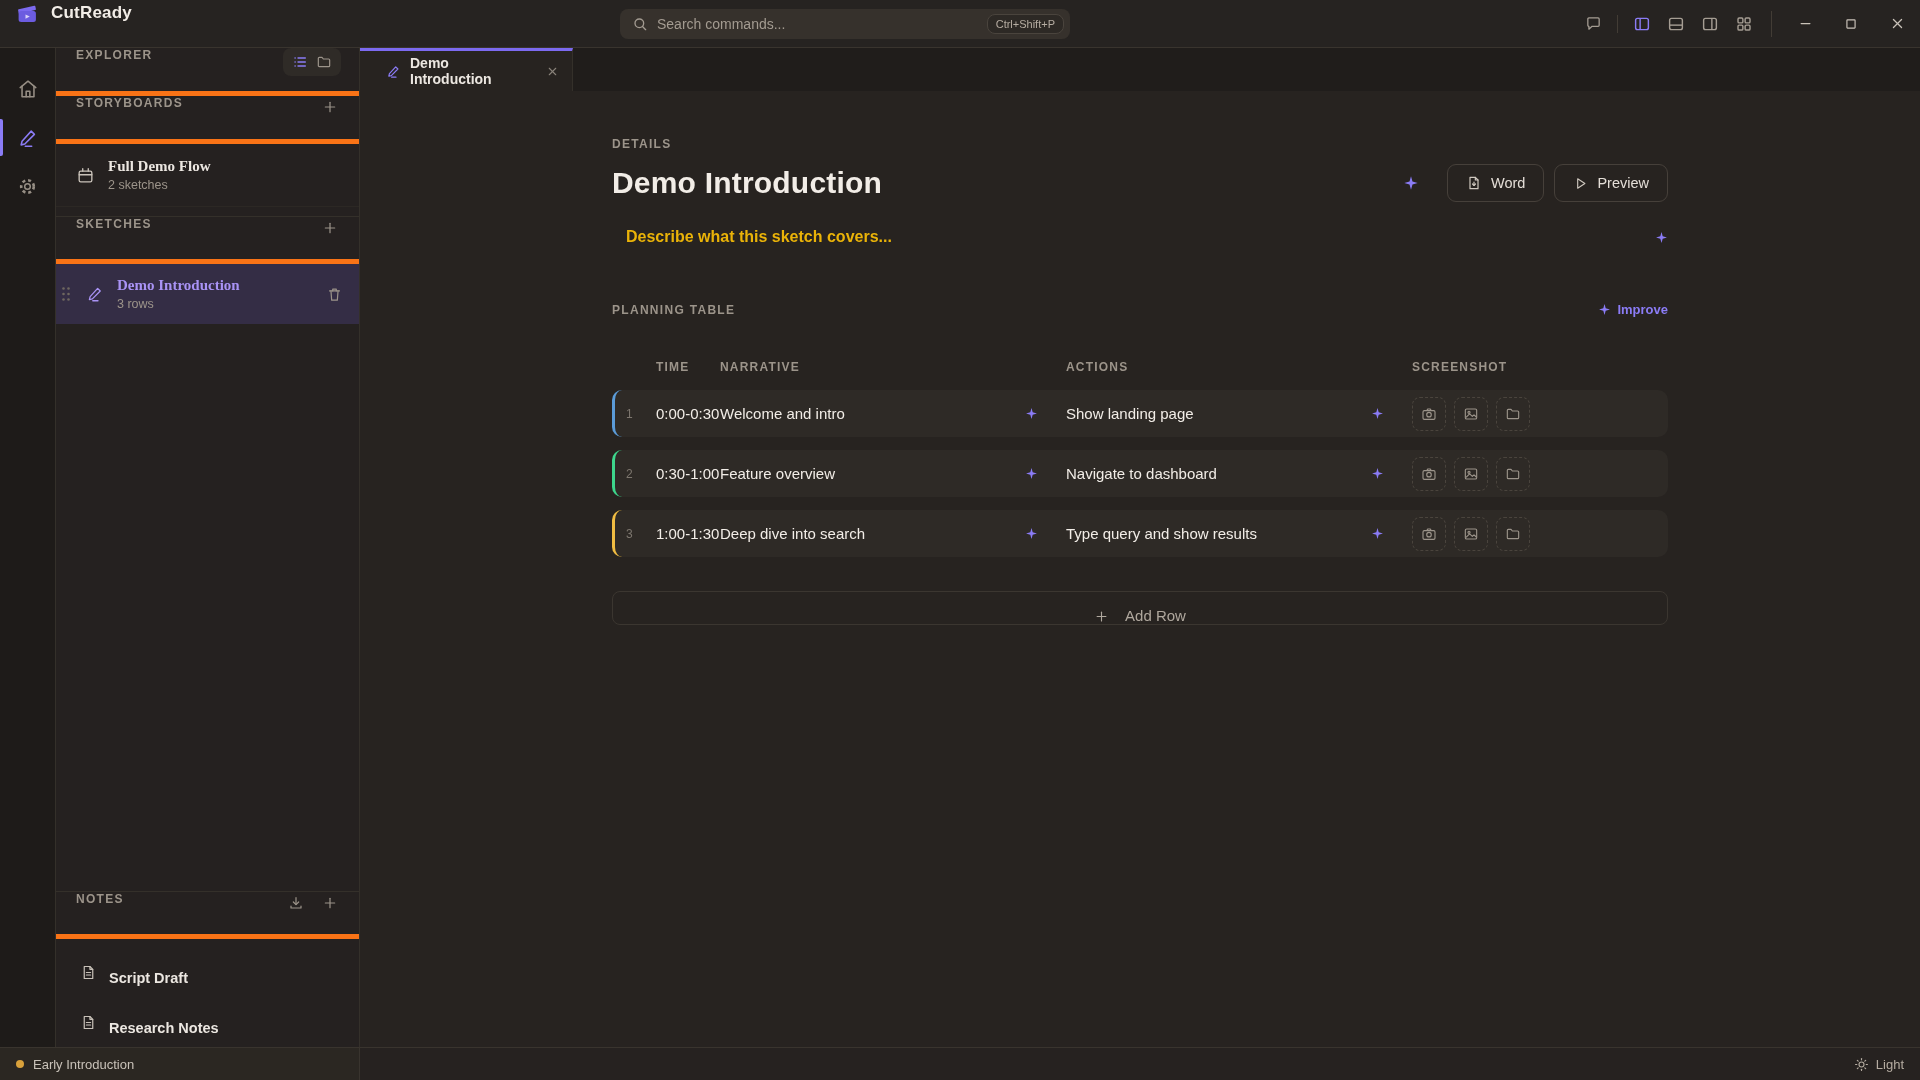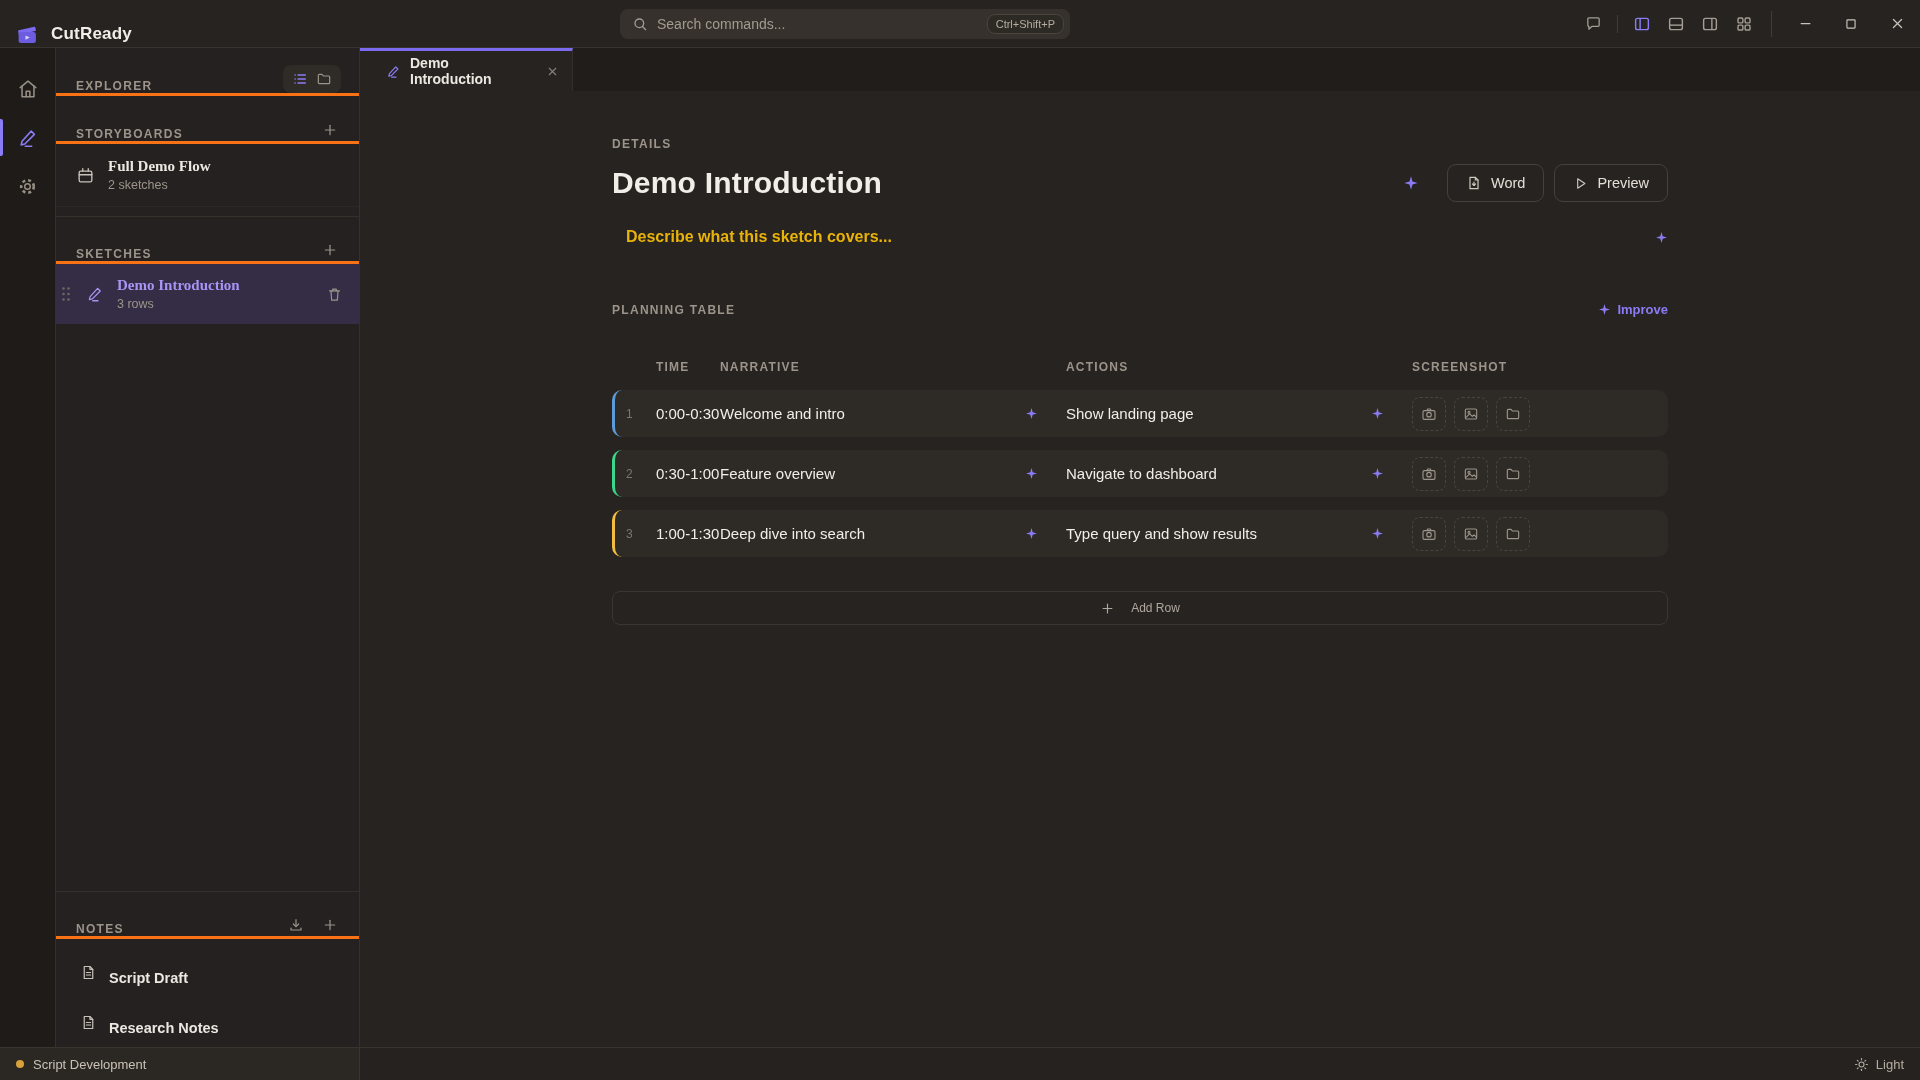--- a/index.html
+++ b/index.html
@@ -8,21 +8,21 @@
     font-family:"Liberation Sans", sans-serif;
     background:#272320; color:#ece7e1;
     -webkit-font-smoothing:antialiased;
   }
   .app { width:1920px; height:1080px; display:flex; flex-direction:column; }
 
   
   .titlebar {
     height:48px; flex:0 0 48px; background:#262321;
     border-bottom:1px solid #39342e;
-    display:flex; align-items:flex-end; position:relative;
+    display:flex; align-items:flex-start; position:relative;
   }
   .tb-left { display:flex; align-items:center; gap:11px; padding-left:14px; width:360px; }
   .logo { width:26px; height:26px; display:flex; align-items:center; justify-content:center; color:#7c6af0; }
   .app-title { font-size:17px; font-weight:bold; color:#f2ede7; letter-spacing:0.2px; }
   .tb-search {
     position:absolute; left:620px; top:9px; width:450px; height:30px;
     background:#36312c; border-radius:8px;
     display:flex; align-items:center; padding:0 6px 0 12px; gap:9px;
     color:#a39b91; cursor:text;
   }
@@ -55,22 +55,22 @@
     content:""; position:absolute; left:0; top:6px; width:3px; height:37px;
     background:#8b7cf6; border-radius:0 2px 2px 0;
   }
 
   
   .sidebar {
     width:304px; flex:0 0 304px; background:#252120; border-right:1px solid #34302a;
     display:flex; flex-direction:column;
   }
   .sb-header {
-    height:48px; flex:0 0 48px; display:flex; align-items:flex-end;
-    padding:0 18px 0 20px; border-bottom:3px solid #f97316;
+    height:48px; flex:0 0 48px; display:flex; align-items:flex-start;
+    padding:0 18px 0 20px; border-bottom:5px solid #f97316;
   }
   .sb-header.bt { border-top:1px solid #34302a; }
   .sb-label {
     font-size:12px; font-weight:bold; letter-spacing:1.3px; color:#9c948a; flex:1;
   }
   .view-toggle {
     display:flex; align-items:center; gap:4px; background:#2f2b27;
     border-radius:8px; padding:4px 7px;
   }
   .vt-btn { display:flex; align-items:center; justify-content:center; color:#9c948a; cursor:pointer; padding:2px; }
@@ -166,22 +166,22 @@
   .cell-sparkle { color:#8b7cf6; display:flex; margin-right:28px; cursor:pointer; }
   .cell-shots { display:flex; gap:8px; }
   .shot-btn {
     width:34px; height:34px; border:1px dashed #4a443d; border-radius:8px;
     display:flex; align-items:center; justify-content:center; color:#9c948a;
     background:transparent; cursor:pointer;
   }
 
   .add-row {
     margin-top:34px; height:34px; border:1px solid #3b3630; border-radius:8px;
-    display:flex; align-items:center; justify-content:center; gap:16px;
-    color:#b0a89e; font-size:12px; cursor:pointer;
+    display:flex; align-items:flex-end; justify-content:center; gap:16px;
+    color:#b0a89e; font-size:15px; cursor:pointer;
   }
 
   
   .statusbar {
     height:33px; flex:0 0 33px; border-top:1px solid #39342e;
     display:flex; align-items:center; background:#262220;
   }
   .status-left {
     width:360px; height:100%; background:#2b2722; border-right:1px solid #39342e;
     display:flex; align-items:center; gap:9px; padding-left:16px;
@@ -713,21 +713,21 @@
             <span>Add Row</span>
           </div>
         </div>
       </div>
     </div>
   </div>
 
   <div class="statusbar">
     <div class="status-left">
       <span class="status-dot" style="background-color: rgb(217, 161, 59);"></span>
-      <span class="status-text">Script Development</span>
+      <span class="status-text">Early Introduction</span>
     </div>
     <div class="status-right">
       <span>
         <svg width="15" height="15" viewBox="0 0 24 24" fill="none" stroke="currentColor" stroke-width="1.8" stroke-linecap="round">
           <circle cx="12" cy="12" r="4"></circle>
           <line x1="12" y1="2.5" x2="12" y2="4.5"></line>
             <line x1="12" y1="19.5" x2="12" y2="21.5"></line>
           <line x1="2.5" y1="12" x2="4.5" y2="12"></line>
             <line x1="19.5" y1="12" x2="21.5" y2="12"></line>
           <line x1="5.3" y1="5.3" x2="6.7" y2="6.7"></line>

